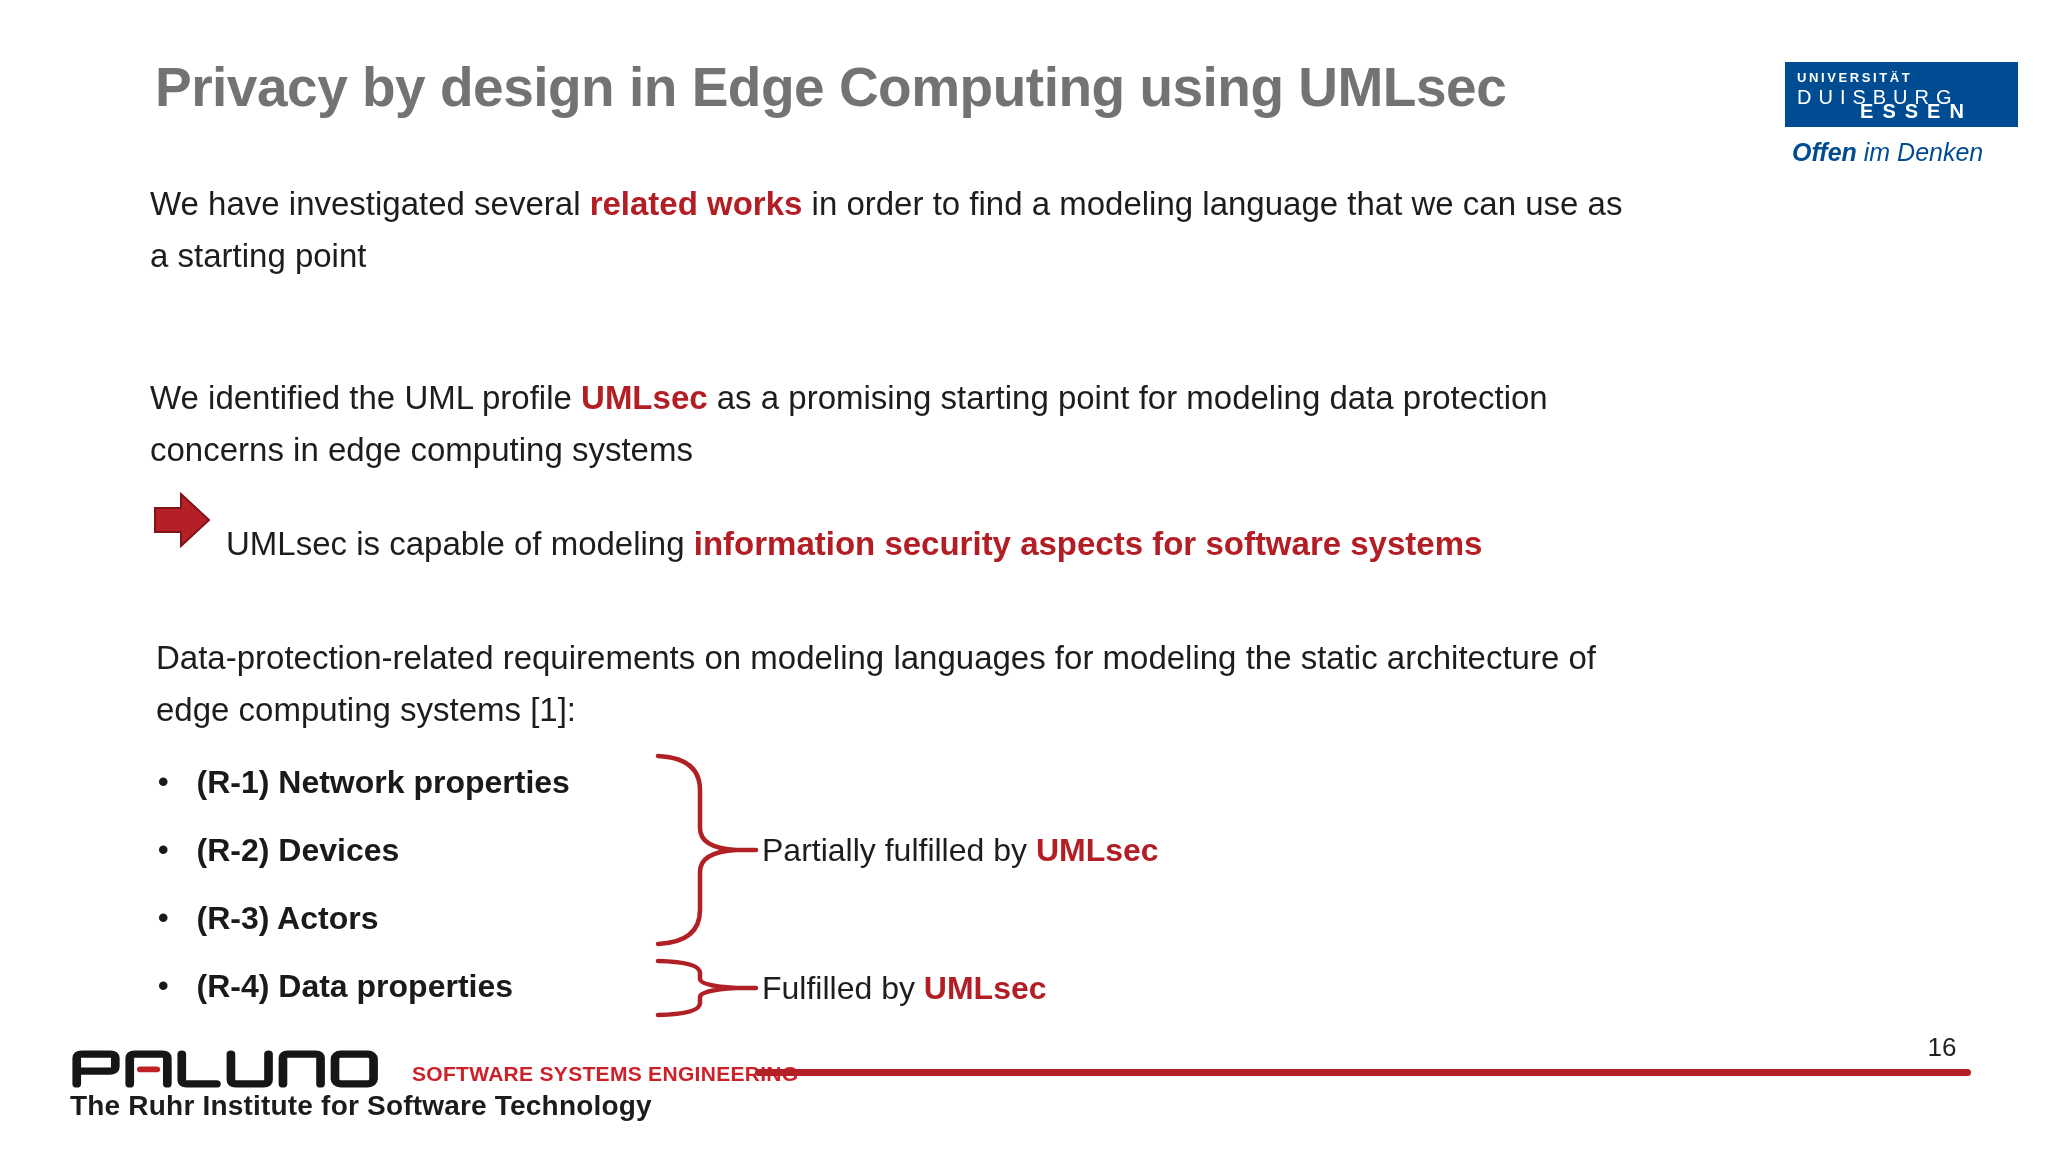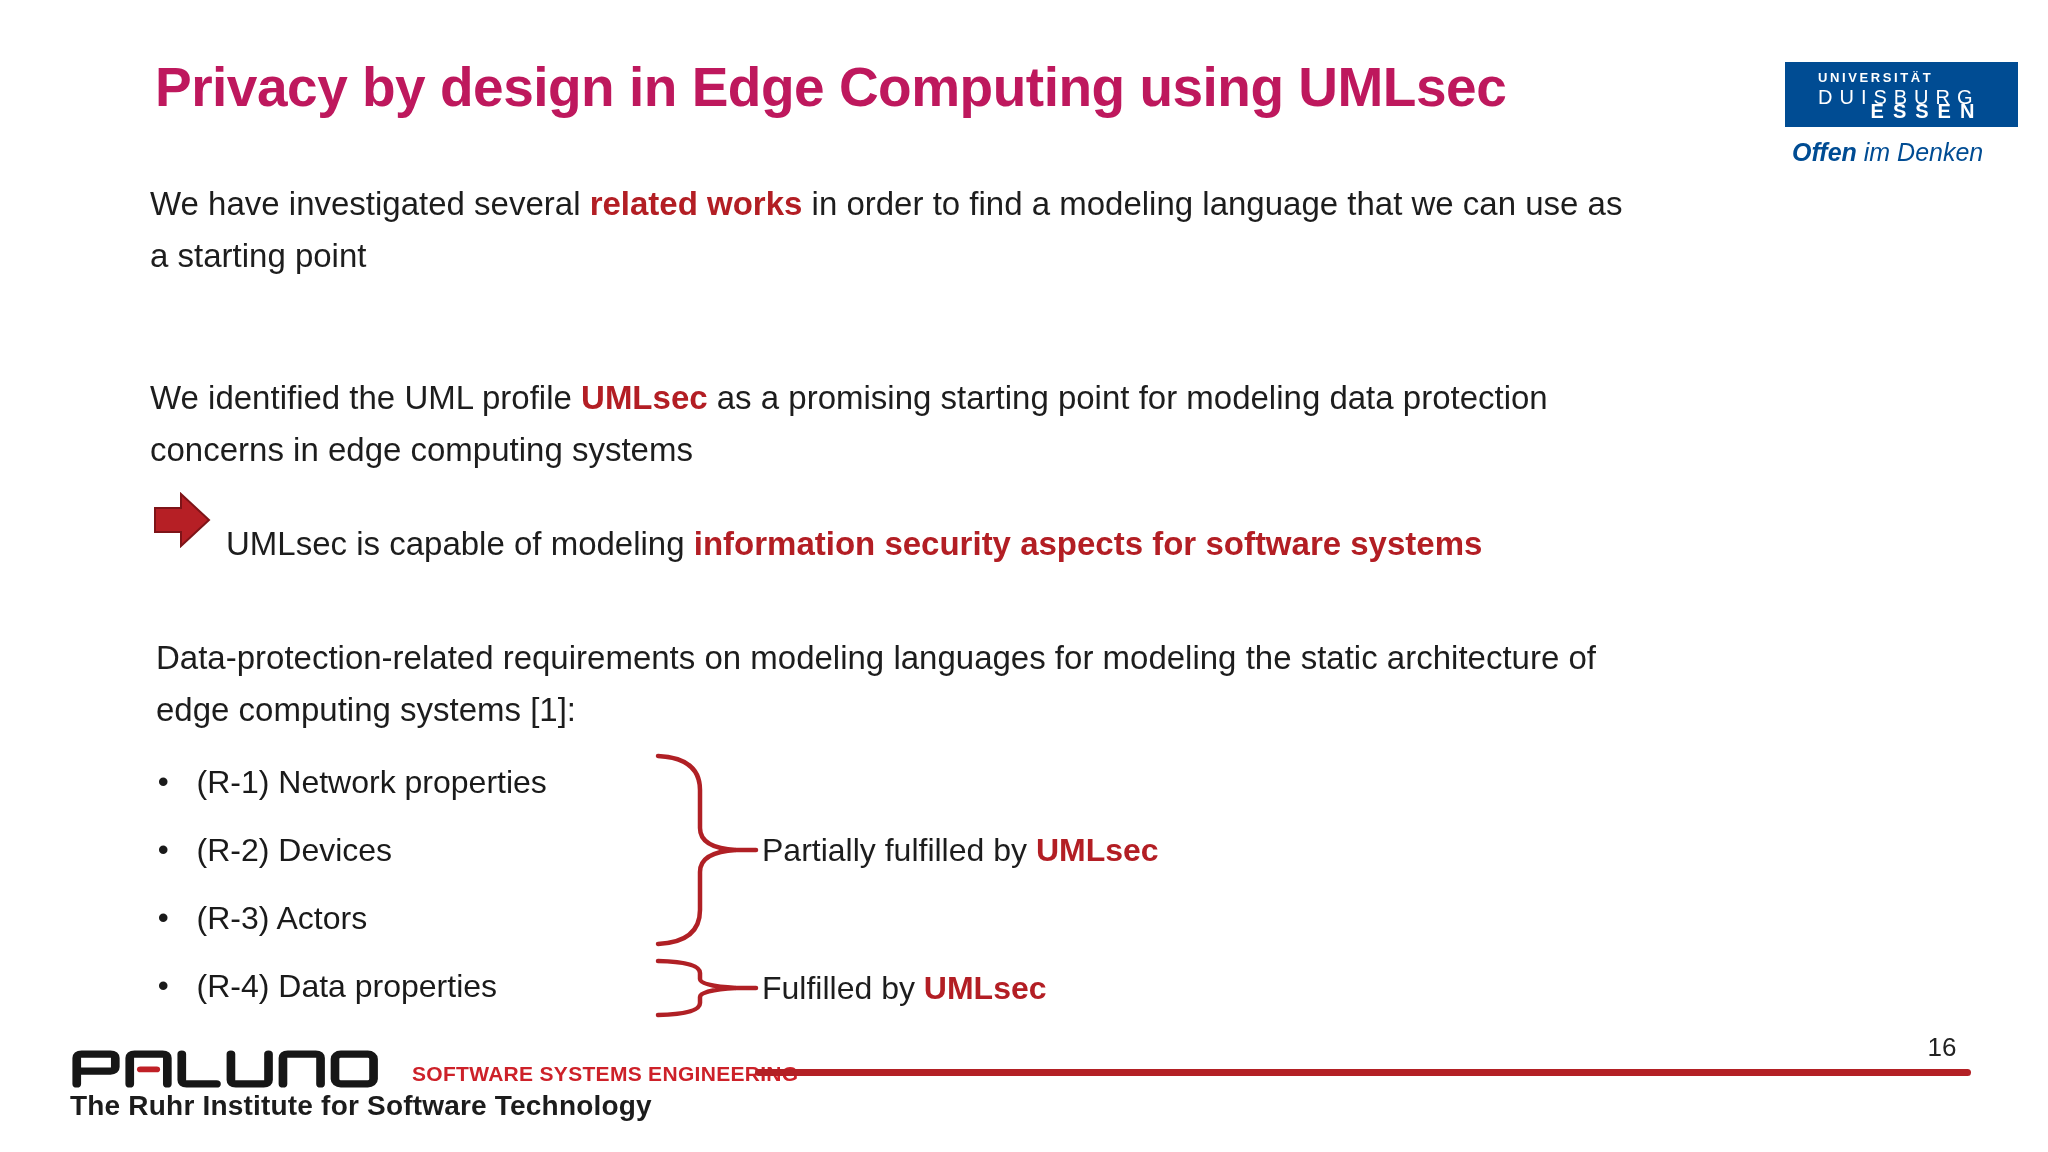--- a/index.html
+++ b/index.html
@@ -1,40 +1,40 @@
 <!DOCTYPE html>
 <html><head>
 <meta charset="utf-8">
 <style>
   html,body{margin:0;padding:0;}
   body{width:2048px;height:1152px;background:#ffffff;font-family:"Liberation Sans",sans-serif;}
   .slide{position:relative;width:2048px;height:1152px;background:#ffffff;overflow:hidden;}
 
   .title{position:absolute;left:155px;top:52px;width:1640px;font-size:55px;line-height:70px;
-         font-weight:700;color:#be185d;letter-spacing:-0.5px;}
+         font-weight:700;color:#737373;letter-spacing:-0.5px;}
 
   
   .ude-box{position:absolute;left:1785px;top:62px;width:233px;height:65px;background:#004c93;
-           color:#ffffff;box-sizing:border-box;padding:8px 0 0 33px;}
+           color:#ffffff;box-sizing:border-box;padding:8px 0 0 12px;}
   .ude-l1{font-size:13px;font-weight:700;letter-spacing:2.6px;}
   .ude-l2{font-size:20px;font-weight:400;letter-spacing:7px;margin-top:1px;}
   .ude-l3{font-size:20px;font-weight:700;letter-spacing:9px;margin-left:18px;margin-top:-9px;text-align:center;}
   .ude-tagline{position:absolute;left:1792px;top:138px;font-size:25px;font-style:italic;color:#004c93;}
   .ude-tagline b{font-weight:700;}
 
   .para{position:absolute;font-size:33px;line-height:52px;color:#1d1d1d;white-space:pre-line;}
   .em-red{color:#b31e24;font-weight:700;}
 
   .arrow-row{position:absolute;left:154px;top:492px;height:56px;}
   .arrow-row svg{position:absolute;left:0;top:0;}
   .arrow-text{position:absolute;left:72px;top:4px;width:1500px;font-size:33px;line-height:48px;
               color:#1d1d1d;white-space:nowrap;margin-top:24px;}
 
   .bullets{position:absolute;left:158px;top:748px;margin:0;padding:0;list-style:none;}
-  .bullets li{height:68px;display:flex;align-items:center;font-size:32px;font-weight:400;color:#1a1a1a;}
+  .bullets li{height:68px;display:flex;align-items:center;font-size:32px;font-weight:700;color:#1a1a1a;}
   .bullets li::before{content:"\2022";font-size:30px;font-weight:700;color:#1a1a1a;margin-right:28px;}
 
   .brace{position:absolute;left:648px;}
   .brace-label{position:absolute;left:762px;font-size:32px;color:#1d1d1d;line-height:44px;white-space:nowrap;}
 
   
   .paluno-logo{position:absolute;left:70px;top:1050px;}
   .paluno-tagline{position:absolute;left:70px;top:1090px;font-size:28px;font-weight:700;color:#1c1c1c;
                   letter-spacing:0.2px;}
   .division{position:absolute;left:412px;top:1062px;font-size:21px;font-weight:700;color:#cd2129;

